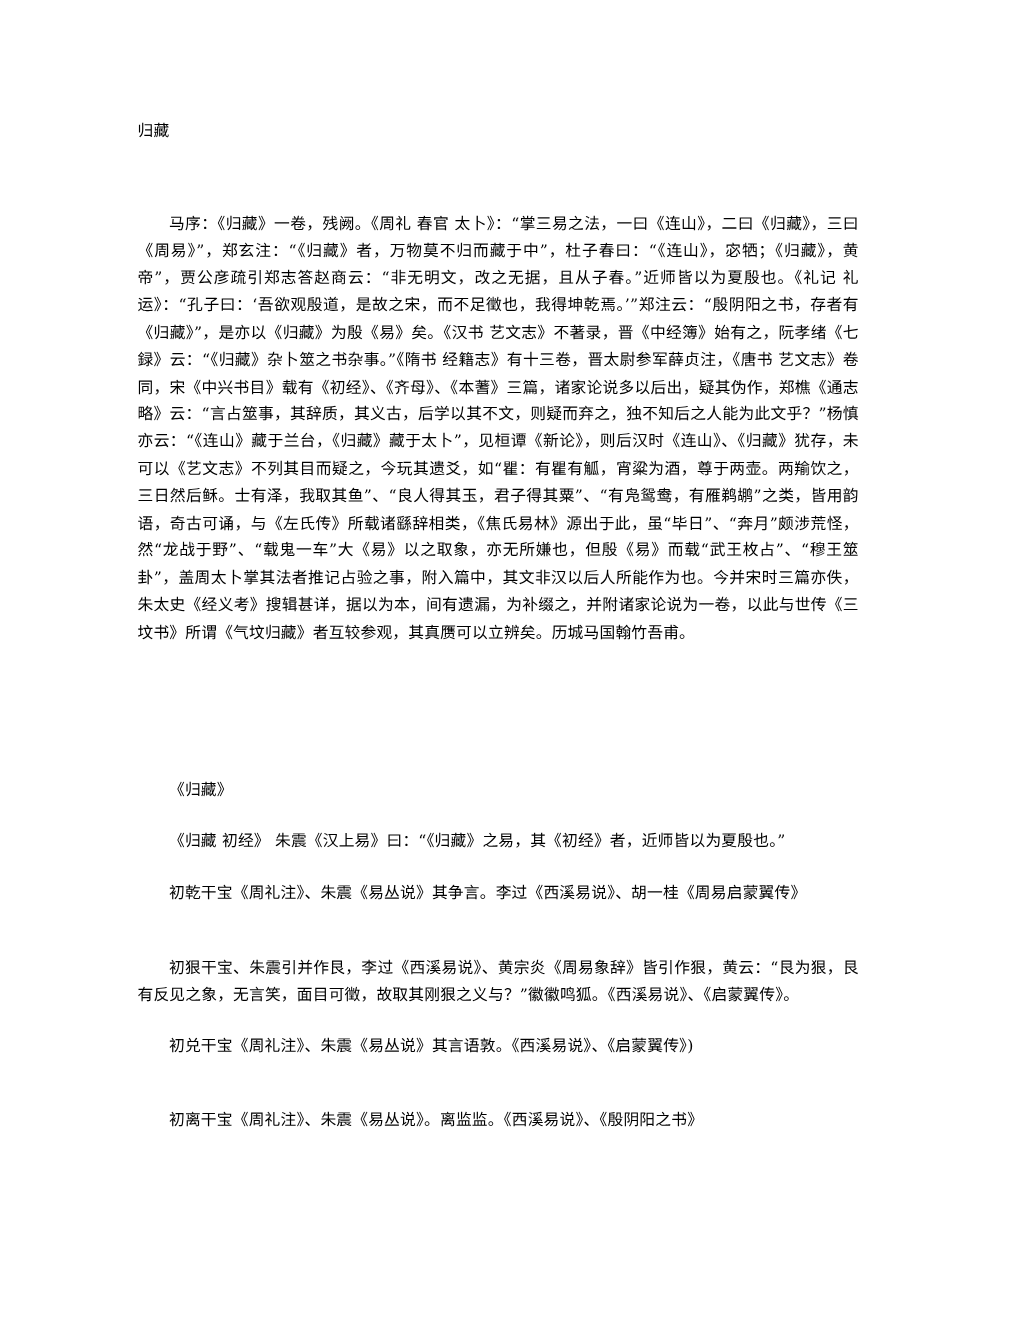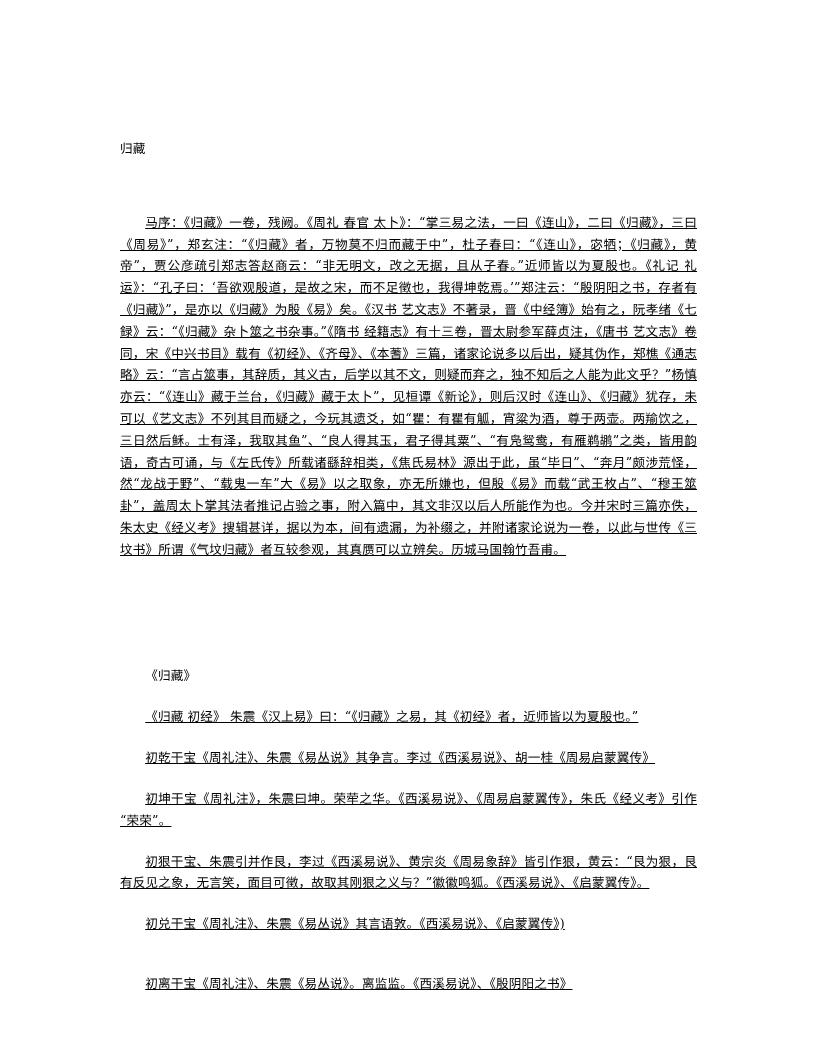--- a/index.html
+++ b/index.html
@@ -16,24 +16,23 @@
   .page {
     position: relative;
     width: 816px;
     height: 1056px;
     background: #ffffff;
     overflow: hidden;
     box-sizing: border-box;
   }
   .content {
     position: absolute;
-    left: 120px;
+    left: 110px;
     top: 94px;
     width: 577px;
-    margin-top: 44px;
   }
   
   .p {
     font-size: 12.6px;
     line-height: 21.8px;
     text-align: justify;
     text-justify: inter-ideograph;
     margin: 0;
     letter-spacing: 0.15px;
     word-break: break-all;
@@ -46,21 +45,20 @@
     text-indent: 0;
     letter-spacing: 0.15px;
   }
   
   .subtitle {
     text-indent: 2em;
   }
   
   .indent2 {
     text-indent: 2em;
-    text-decoration: underline;
   }
   
   .sp-title   { height: 18px; }
   .sp-sub     { height: 18px; }
   .sp-pre     { height: 16px; }
   .sp-block   { height: 104px; }
   .sp-sec     { height: 20px; }
   .sp-para    { height: 19px; }
   .sp-para-sm { height: 19px; }
 </style>
@@ -83,21 +81,20 @@
 
     <div class="p subtitle">《归藏》</div>
     <div class="sp-sec"></div>
 
     <div class="p indent2">《归藏 初经》  朱震《汉上易》曰：“《归藏》之易，其《初经》者，近师皆以为夏殷也。”</div>
     <div class="sp-para"></div>
 
     <div class="p indent2">初乾干宝《周礼注》、朱震《易丛说》其争言。李过《西溪易说》、胡一桂《周易启蒙翼传》</div>
     <div class="sp-para"></div>
 
-    <div class="p indent2">初坤干宝《周礼注》，朱震曰坤。荣荦之华。《西溪易说》、《周易启蒙翼传》，朱氏《经义考》引作“荣荣”。</div>
     <div class="sp-para"></div>
 
     <div class="p indent2">初狠干宝、朱震引并作艮，李过《西溪易说》、黄宗炎《周易象辞》皆引作狠，黄云：“艮为狠，艮有反见之象，无言笑，面目可徵，故取其刚狠之义与？”徽徽鸣狐。《西溪易说》、《启蒙翼传》。</div>
     <div class="sp-para"></div>
 
     <div class="p indent2">初兑干宝《周礼注》、朱震《易丛说》其言语敦。《西溪易说》、《启蒙翼传》)</div>
     <div class="sp-para"></div>
 
     <div class="sp-para-sm"></div>
 

